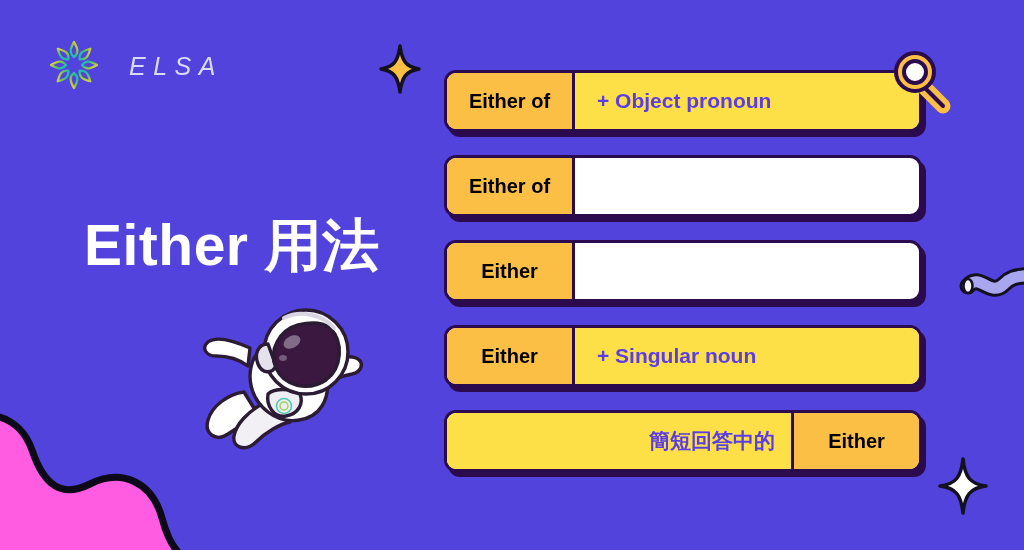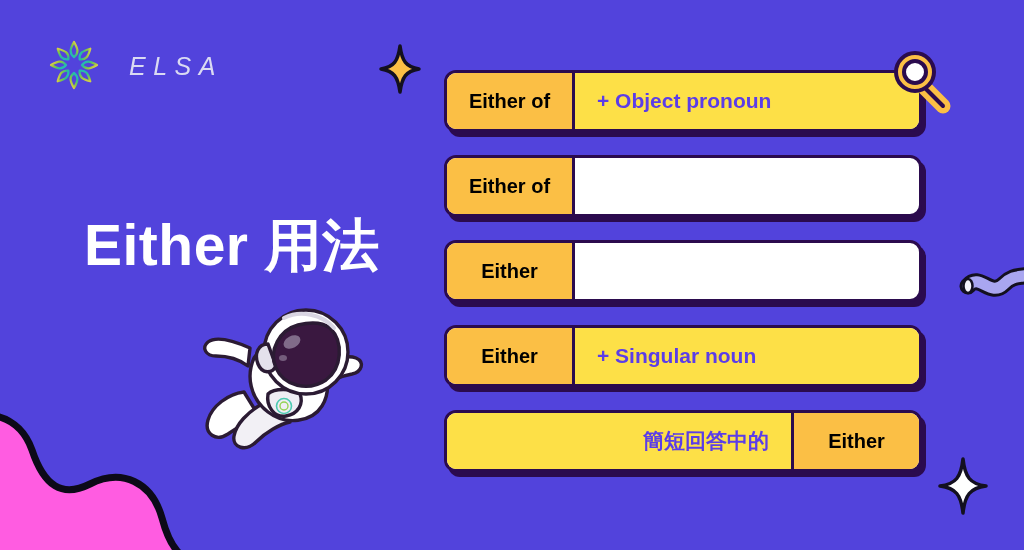--- a/index.html
+++ b/index.html
@@ -86,21 +86,21 @@
     white-space:nowrap;
     background:#fde047;
   }
   
   .card.reversed { flex-direction:row-reverse; }
   .card.reversed .card-tag {
     border-right:none;
     border-left:3px solid #2B0B4E;
     width:128px;
   }
-  .card.reversed .card-body { justify-content:flex-end; padding:0 22px; }
+  .card.reversed .card-body { justify-content:flex-end; padding:0 16px; }
 
   
   #magnifier { position:absolute; left:889px; top:46px; width:66px; height:68px; z-index:5; }
 </style>
 </head>
 <body>
 
 <svg class="deco" id="pink-squiggle" viewBox="0 0 230 170">
   <path d="M-20 36 C 18 8, 54 22, 66 56 C 78 92, 96 104, 124 90
            C 156 74, 186 88, 196 124 C 204 154, 214 166, 240 172

